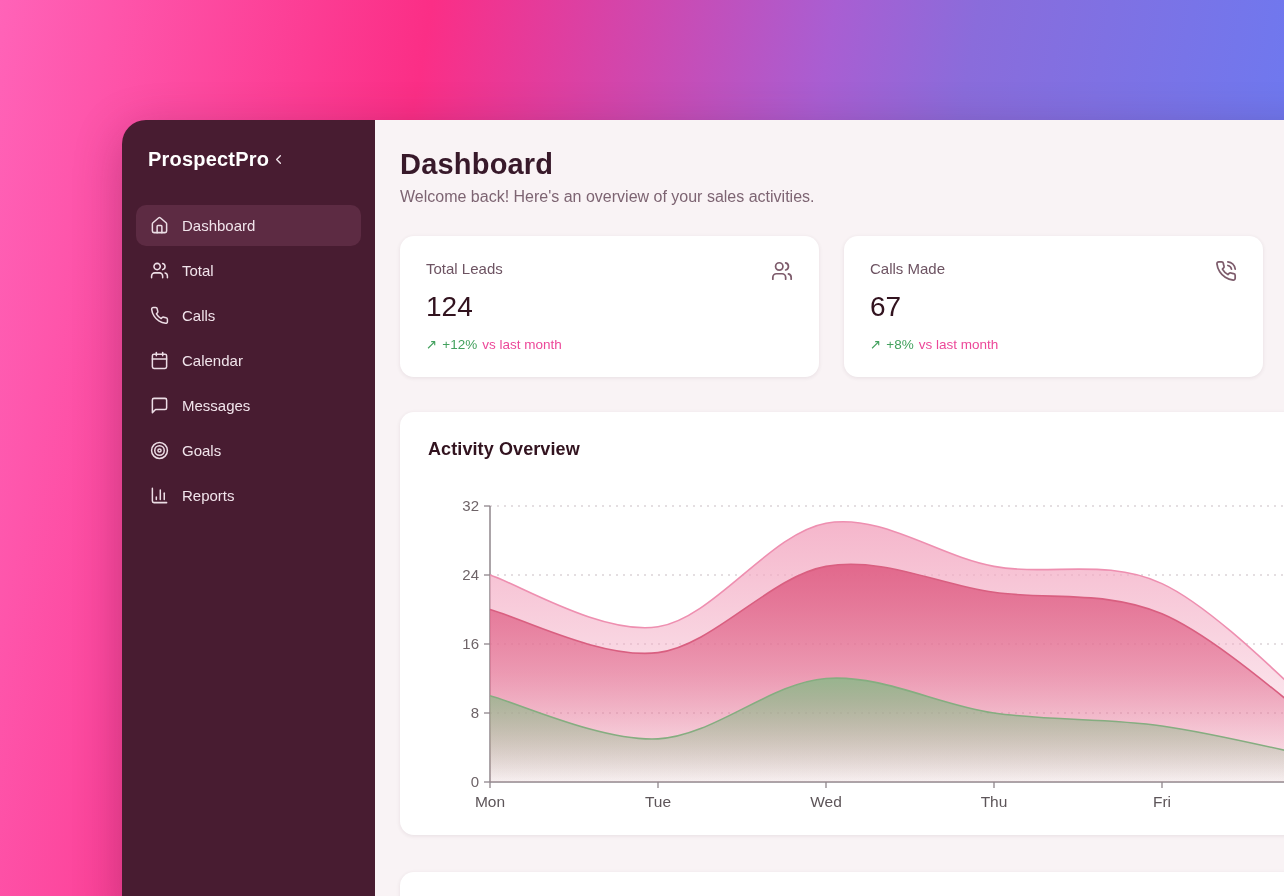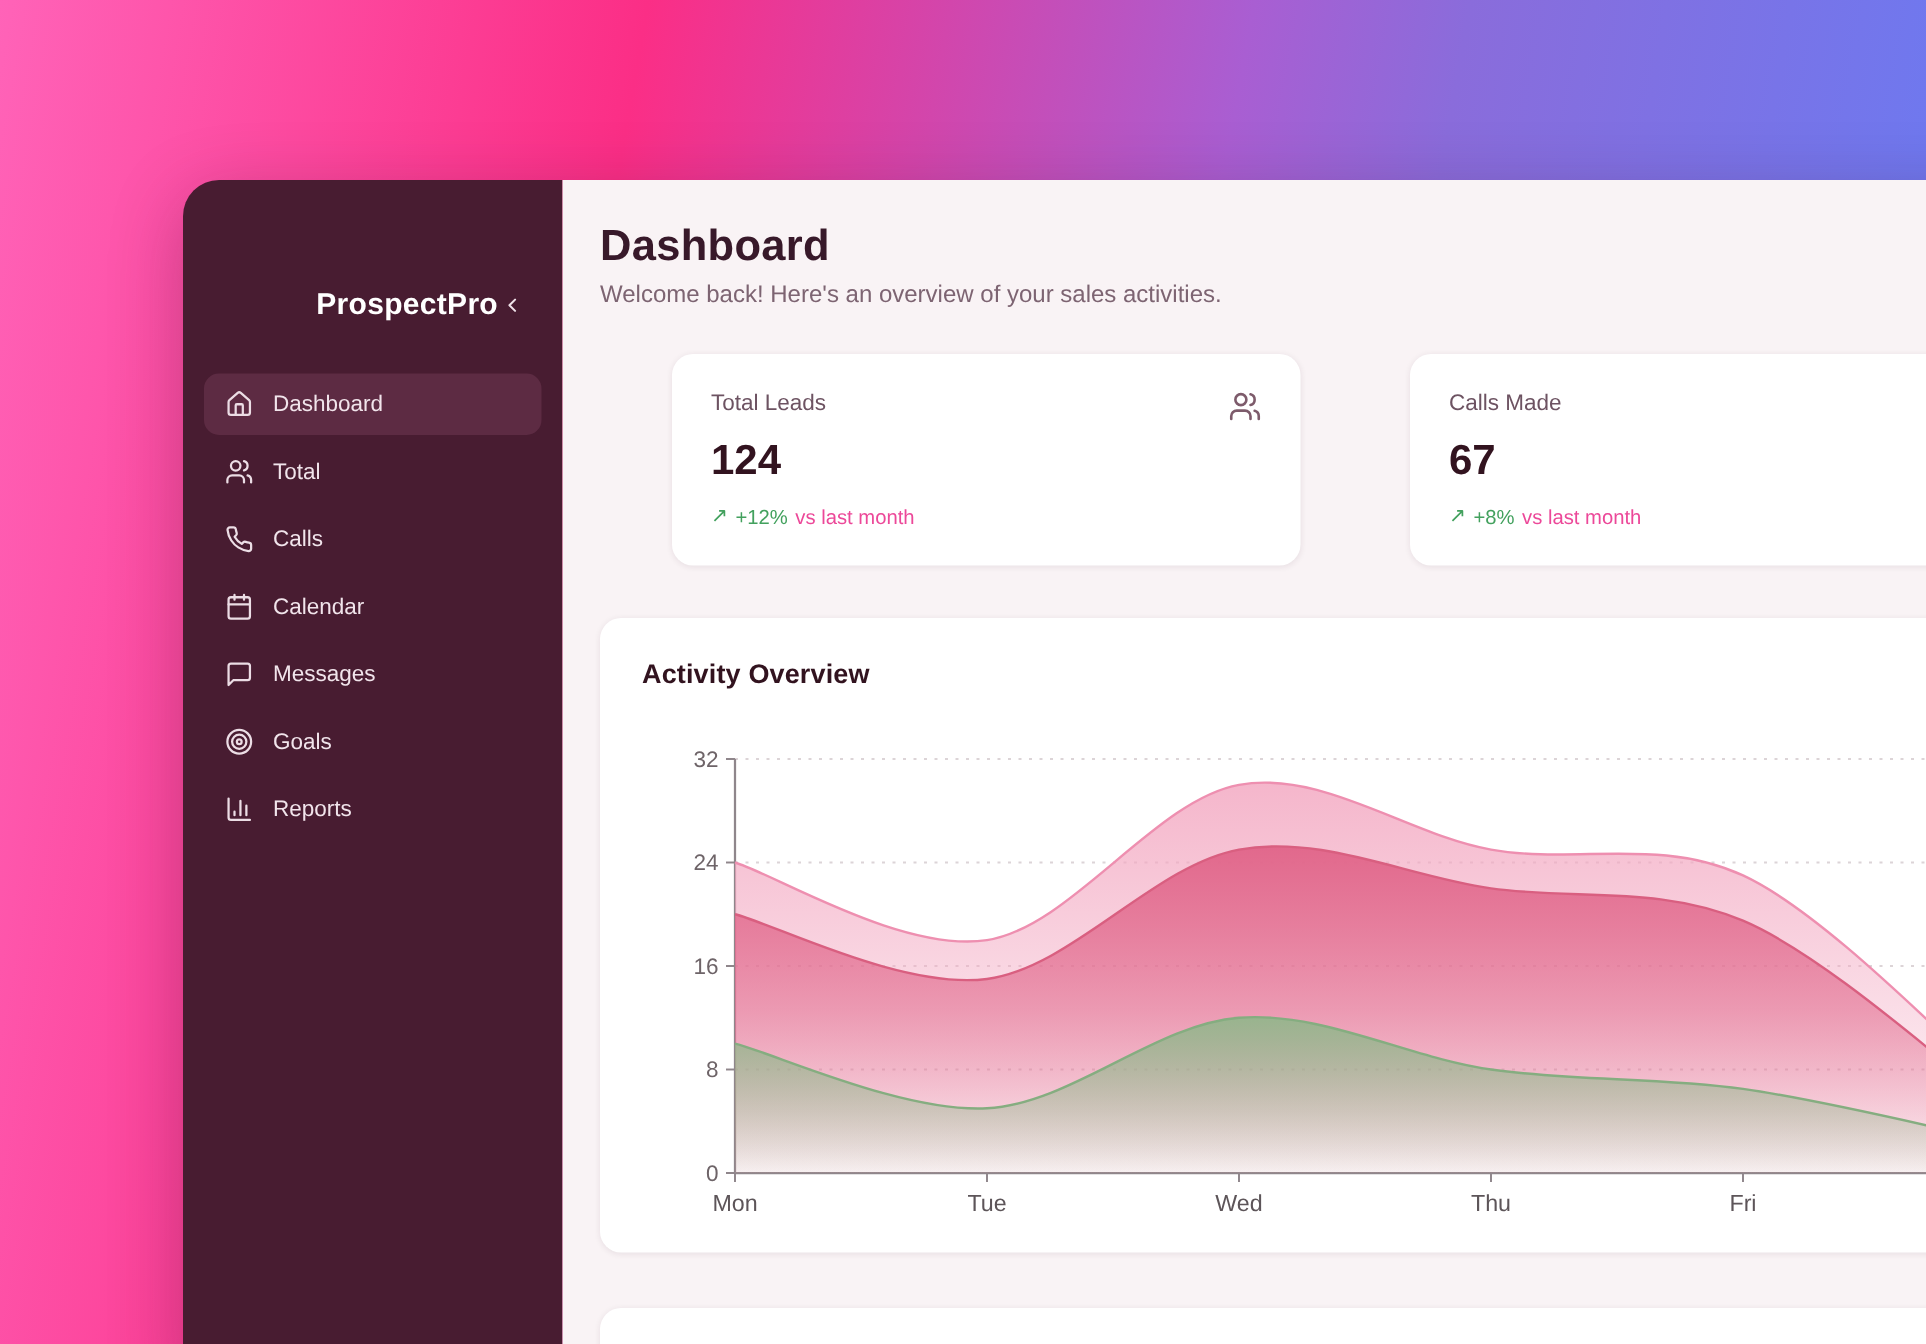--- a/index.html
+++ b/index.html
@@ -17,21 +17,21 @@
     display: flex;
     box-shadow: 0 12px 48px rgba(70, 15, 50, 0.30);
   }
   
   .sidebar {
     width: 253px; flex: 0 0 253px;
     background: #481c31;
     padding: 24px 14px;
     color: #f3e8ee;
   }
-  .brand-row { display: flex; align-items: center; justify-content: flex-end; padding: 4px 10px 0 12px; margin-top: 44px; }
+  .brand-row { display: flex; align-items: center; justify-content: flex-start; padding: 4px 10px 0 12px; }
   .brand { font-size: 20px; font-weight: 700; color: #ffffff; letter-spacing: 0.2px; }
   .collapse-btn { background: none; border: none; color: #efe2e9; cursor: pointer; display: flex; align-items: center; padding: 2px; }
   .nav { margin-top: 34px; display: flex; flex-direction: column; gap: 4px; }
   .nav-item {
     display: flex; align-items: center; gap: 13px;
     padding: 11px 14px; border-radius: 10px;
     font-size: 15px; color: #f1e4eb; cursor: pointer;
   }
   .nav-item.active { background: #5d2b43; }
   .nav-icon { display: flex; align-items: center; color: #ecdde5; }
@@ -43,27 +43,26 @@
   }
   .page-title { font-size: 29px; font-weight: 700; color: #38192a; letter-spacing: 0.2px; }
   .page-subtitle { margin-top: 7px; font-size: 16px; color: #7d6472; }
   
   .stats-row { display: flex; gap: 25px; margin-top: 30px; }
   .stat-card {
     width: 419px; height: 141px;
     background: #ffffff; border-radius: 14px;
     padding: 24px 26px;
     box-shadow: 0 1px 4px rgba(60, 20, 40, 0.09);
-    margin-left: 48px;
   }
   .stat-head { display: flex; align-items: flex-start; justify-content: space-between; }
   .stat-label { font-size: 15px; color: #6d5362; }
   .stat-icon { color: #7d5b6b; display: flex; }
   .stat-icon svg { width: 22px; height: 22px; }
-  .stat-value { margin-top: 9px; font-size: 28px; font-weight: 700; color: #32131f; }
+  .stat-value { margin-top: 9px; font-size: 28px; font-weight: 400; color: #32131f; }
   .stat-trend { margin-top: 13px; font-size: 13.5px; display: flex; align-items: center; gap: 5px; }
   .trend-arrow, .trend-pct { color: #43a15e; }
   .trend-note { color: #ec4899; }
   
   .chart-card {
     margin-top: 35px; width: 1045px; height: 423px;
     background: #ffffff; border-radius: 14px;
     padding: 27px 0 0 28px;
     box-shadow: 0 1px 4px rgba(60, 20, 40, 0.09);
   }

